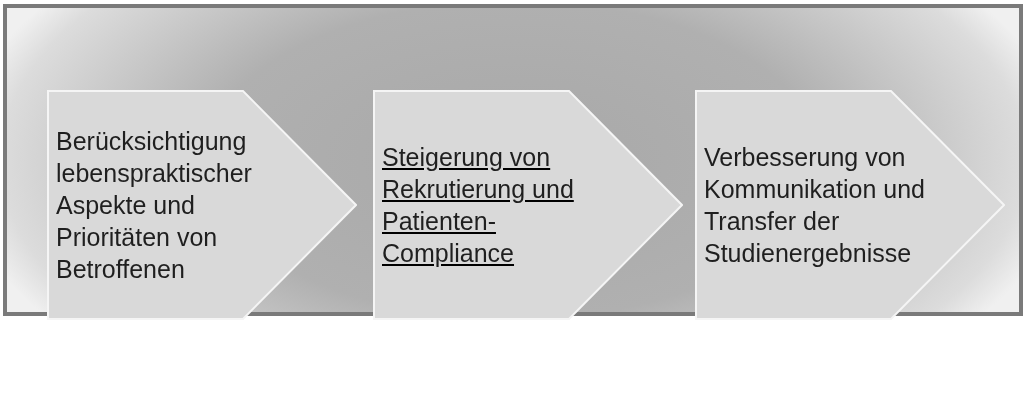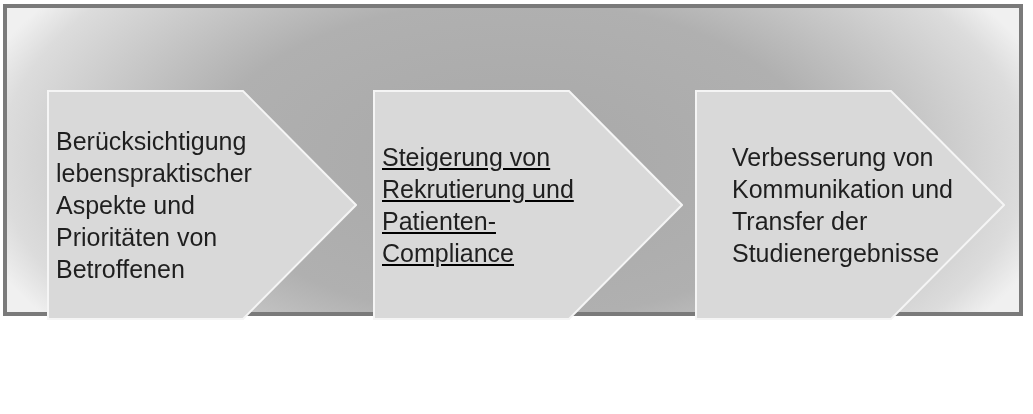--- a/index.html
+++ b/index.html
@@ -28,21 +28,21 @@
   .arrow {
     position: absolute;
     top: 82px;
     width: 310px;
     height: 230px;
     display: flex;
     align-items: center;
   }
   .arrow-1 { left: 40px; }
   .arrow-2 { left: 366px; text-decoration: underline; }
-  .arrow-3 { left: 688px; padding-left: 28px; }
+  .arrow-3 { left: 688px; }
   .arrow-shape {
     position: absolute;
     left: 0;
     top: 0;
     width: 310px;
     height: 230px;
   }
   .arrow-shape polygon {
     stroke: #f5f5f5;
     stroke-width: 2;

